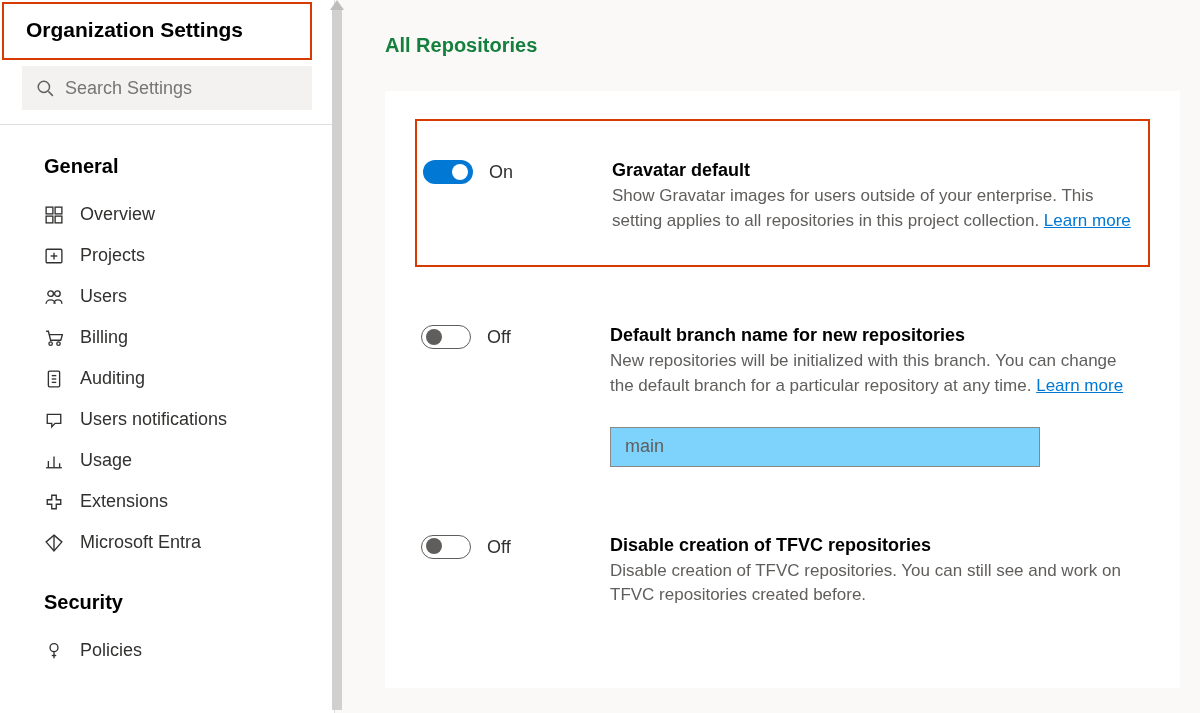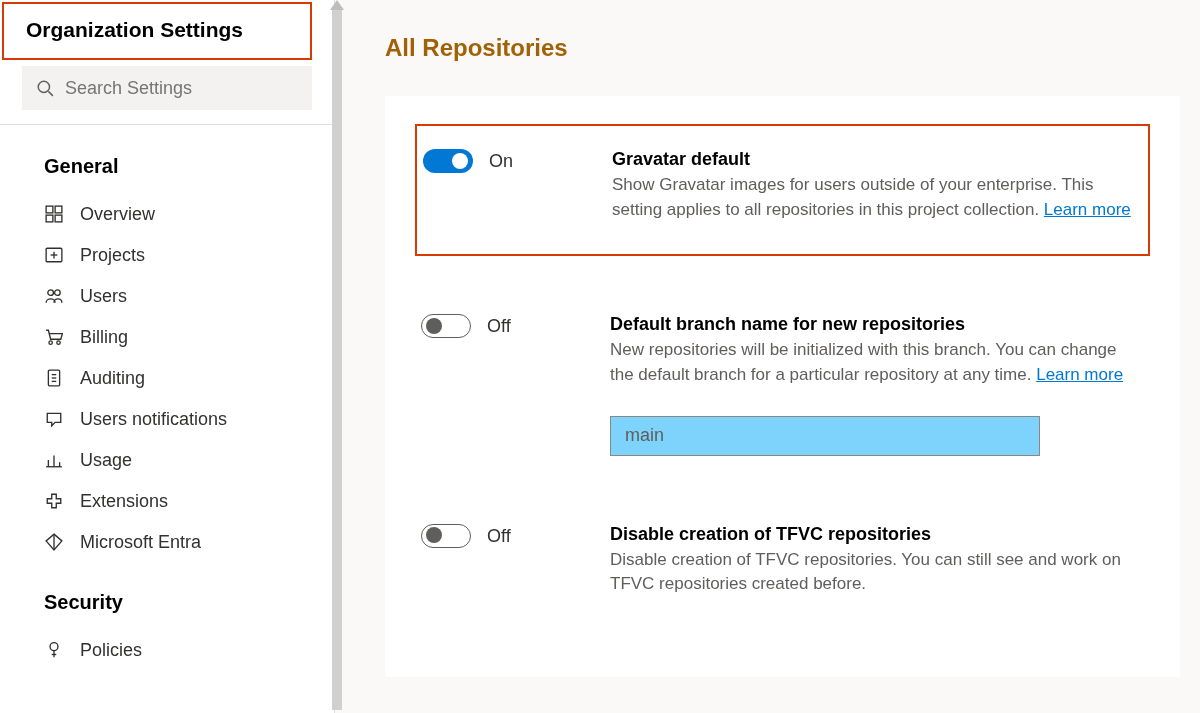--- a/index.html
+++ b/index.html
@@ -58,21 +58,21 @@
     }
     .section-title {
       font-size: 20px;
       font-weight: 600;
       color: #000;
       padding: 6px 0 16px 44px;
     }
     .nav-list { list-style: none; }
     .nav-item {
       display: flex;
-      align-items: flex-start;
+      align-items: flex-end;
       padding: 10px 0 10px 44px;
       cursor: pointer;
       gap: 16px;
     }
     .nav-icon {
       width: 20px;
       height: 20px;
       display: inline-flex;
       align-items: center;
       justify-content: center;
@@ -102,23 +102,23 @@
       height: 700px;
       margin-left: 2px;
     }
     .main {
       flex: 1;
       padding: 34px 20px 0 50px;
       background: #faf9f8;
       overflow: hidden;
     }
     .page-title {
-      font-size: 24px;
+      font-size: 20px;
       font-weight: 700;
-      color: #a16207;
+      color: #15803d;
       margin-bottom: 34px;
     }
     .card {
       background: #fff;
       padding: 28px 30px 80px 30px;
       border-radius: 2px;
     }
     .card-title {
       font-size: 22px;
       font-weight: 500;
@@ -126,21 +126,21 @@
       margin-bottom: 36px;
     }
     .setting-row {
       display: flex;
       gap: 24px;
       padding: 8px 6px 30px 6px;
       margin-bottom: 30px;
     }
     .setting-row.highlighted {
       border: 2px solid #d83b01;
-      padding: 23px 6px 32px 6px;
+      padding: 39px 6px 32px 6px;
       margin-bottom: 50px;
     }
     .toggle-col {
       width: 165px;
       display: flex;
       align-items: flex-start;
       gap: 16px;
       flex-shrink: 0;
       padding-top: 0px;
     }

